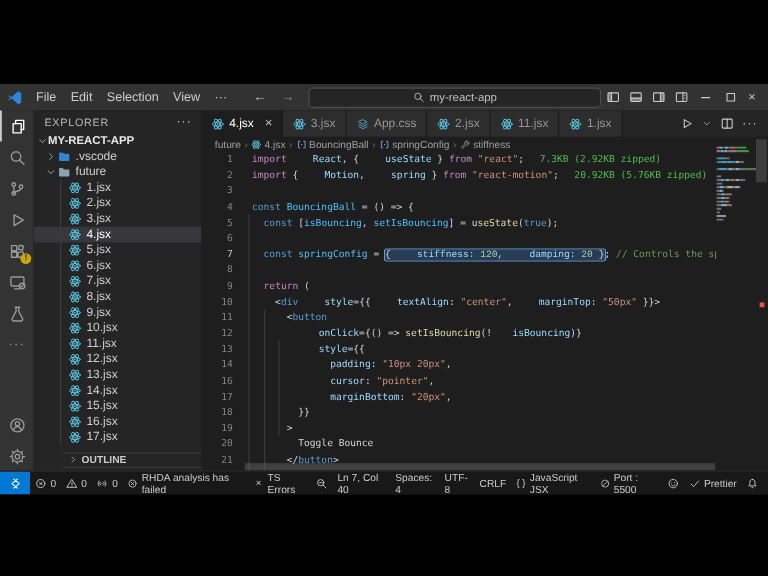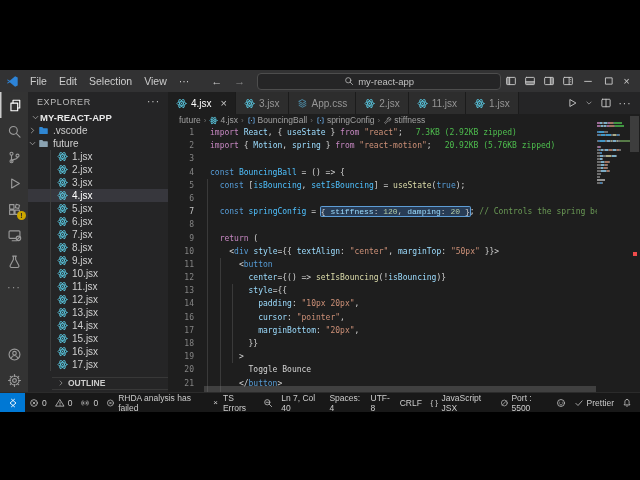--- a/index.html
+++ b/index.html
@@ -32,21 +32,21 @@
 
   
   .sidebar{position:absolute;left:28px;top:0;bottom:0;width:140px;background:#252526;color:#c5c5c5;overflow:hidden;}
   .sb-header{height:19px;display:flex;align-items:center;padding:0 8px 0 9px;font-size:9px;letter-spacing:.6px;color:#bbbbbb;}
   .sb-header .more{margin-left:auto;color:#cccccc;font-size:10px;letter-spacing:1px;}
   .tree{position:absolute;top:19px;left:0;right:0;bottom:21px;overflow:hidden;font-size:10px;}
   .row{height:13px;display:flex;align-items:center;white-space:nowrap;color:#cfcfcf;}
   .row .chev{width:9px;height:9px;display:inline-flex;flex:none;color:#bdbdbd;}
   .row .ficon{width:11px;height:11px;display:inline-flex;flex:none;margin-right:4px;}
   .row.root{padding-left:3px;font-weight:bold;font-size:9.5px;color:#e8e8e8;}
-  .row.folder{}
+  .row.folder{padding-left:10px;}
   .row.folder .ficon{margin-left:1px;}
   .row.file{padding-left:29px;}
   .row.selected{background:#37373d;color:#ffffff;}
   .tree-guide{position:absolute;left:22px;top:39px;width:1px;height:221px;background:#3c3c3c;}
   .sb-sections{position:absolute;left:0;right:0;bottom:0;height:16px;margin-left:24px;}
   .section-row{height:10.5px;display:flex;align-items:center;gap:3px;padding-left:5px;font-size:8.5px;font-weight:bold;color:#cccccc;border-top:1px solid #383838;}
   .section-row .chev{width:8px;height:8px;display:inline-flex;color:#bdbdbd;}
 
   
   .editor{position:absolute;left:168px;top:0;right:0;bottom:0;background:#1e1e1e;overflow:hidden;}
@@ -62,21 +62,21 @@
   .breadcrumbs{position:absolute;top:22px;left:0;right:0;height:12px;display:flex;align-items:center;padding-left:11px;font-size:8.5px;color:#a0a0a0;background:#1e1e1e;}
   .bc-item{display:flex;align-items:center;gap:2px;}
   .bc-item .icon{width:9px;height:9px;display:inline-flex;}
   .bc-sep{color:#6d6d6d;margin:0 3px;font-size:8px;}
 
   .codewrap{position:absolute;top:34px;left:0;width:429px;bottom:0;overflow:hidden;}
   .line{height:13.2px;line-height:13.2px;display:flex;font-family:"DejaVu Sans Mono",monospace;font-size:8px;white-space:pre;}
   .ln{flex:none;width:26px;text-align:right;color:#858585;font-size:8px;}
   .line.cur .ln{color:#c6c6c6;}
   .lc{margin-left:16px;}
-  .tk-k{color:#c586c0;}.tk-kb{color:#569cd6;}.tk-v{color:#9cdcfe;}.tk-d{color:#4fc1ff;}
+  .tk-k{color:#c586c0;}.tk-kb{color:#569cd6;}.tk-v{color:#9cdcfe;margin-left:17px;}.tk-d{color:#4fc1ff;}
   .tk-f{color:#dcdcaa;}.tk-s{color:#ce9178;}.tk-n{color:#b5cea8;}.tk-p{color:#d4d4d4;}
   .tk-c{color:#6a9955;}.tk-t{color:#569cd6;}.tk-x{color:#d4d4d4;}
   .boxsel{background:rgba(50,90,140,.5);box-shadow:0 0 0 1px #5e9dd6;border-radius:1px;font-family:Liberation Mono, monospace;}
   .ann{color:#4ebe4e;margin-left:13px;}
   .iguide{position:absolute;width:1px;background:#3a3a3a;}
   .hscroll{position:absolute;left:36px;width:392px;top:294px;height:6px;background:rgba(121,121,121,.38);}
   .minimap{position:absolute;left:429px;top:30px;width:33px;}
   .mm-row{height:2px;margin-bottom:1px;white-space:nowrap;overflow:hidden;}
   .mm-row span{display:inline-block;height:2px;vertical-align:top;opacity:.75;}
   .vscroll{position:absolute;right:1px;top:24px;width:9px;height:36px;background:rgba(121,121,121,.35);}
@@ -704,21 +704,21 @@
             <div class="line"><span class="ln">2</span><span class="lc"><span class="tk-k">import </span><span class="tk-p">{ </span><span class="tk-v">Motion</span><span class="tk-p">, </span><span class="tk-v">spring</span><span class="tk-p"> } </span><span class="tk-k">from </span><span class="tk-s">"react-motion"</span><span class="tk-p">;</span><span class="ann">20.92KB (5.76KB zipped)</span></span></div>
             <div class="line"><span class="ln">3</span><span class="lc"></span></div>
             <div class="line"><span class="ln">4</span><span class="lc"><span class="tk-kb">const </span><span class="tk-d">BouncingBall</span><span class="tk-p"> = () =&gt; {</span></span></div>
             <div class="line"><span class="ln">5</span><span class="lc"><span class="tk-p">  </span><span class="tk-kb">const </span><span class="tk-p">[</span><span class="tk-d">isBouncing</span><span class="tk-p">, </span><span class="tk-d">setIsBouncing</span><span class="tk-p">] = </span><span class="tk-f">useState</span><span class="tk-p">(</span><span class="tk-kb">true</span><span class="tk-p">);</span></span></div>
             <div class="line"><span class="ln">6</span><span class="lc"></span></div>
             <div class="line cur"><span class="ln">7</span><span class="lc"><span class="tk-p">  </span><span class="tk-kb">const </span><span class="tk-d">springConfig</span><span class="tk-p"> = </span><span class="boxsel"><span class="tk-p">{ </span><span class="tk-v">stiffness</span><span class="tk-p">: </span><span class="tk-n">120</span><span class="tk-p">, </span><span class="tk-v">damping</span><span class="tk-p">: </span><span class="tk-n">20</span><span class="tk-p"> }</span></span><span class="tk-p">; </span><span class="tk-c">// Controls the spring behavior</span></span></div>
             <div class="line"><span class="ln">8</span><span class="lc"></span></div>
             <div class="line"><span class="ln">9</span><span class="lc"><span class="tk-p">  </span><span class="tk-k">return</span><span class="tk-p"> (</span></span></div>
             <div class="line"><span class="ln">10</span><span class="lc"><span class="tk-p">    &lt;</span><span class="tk-t">div</span><span class="tk-p"> </span><span class="tk-v">style</span><span class="tk-p">={{ </span><span class="tk-v">textAlign</span><span class="tk-p">: </span><span class="tk-s">"center"</span><span class="tk-p">, </span><span class="tk-v">marginTop</span><span class="tk-p">: </span><span class="tk-s">"50px"</span><span class="tk-p"> }}&gt;</span></span></div>
             <div class="line"><span class="ln">11</span><span class="lc"><span class="tk-p">      &lt;</span><span class="tk-t">button</span></span></div>
-            <div class="line"><span class="ln">12</span><span class="lc"><span class="tk-p">        </span><span class="tk-v">center</span><span class="tk-p">={() =&gt; </span><span class="tk-f">setIsBouncing</span><span class="tk-p">(!</span><span class="tk-v">isBouncing</span><span class="tk-p">)}</span></span></div>
+            <div class="line"><span class="ln">12</span><span class="lc"><span class="tk-p">        </span><span class="tk-v">onClick</span><span class="tk-p">={() =&gt; </span><span class="tk-f">setIsBouncing</span><span class="tk-p">(!</span><span class="tk-v">isBouncing</span><span class="tk-p">)}</span></span></div>
             <div class="line"><span class="ln">13</span><span class="lc"><span class="tk-p">        </span><span class="tk-v">style</span><span class="tk-p">={{</span></span></div>
             <div class="line"><span class="ln">14</span><span class="lc"><span class="tk-p">          </span><span class="tk-v">padding</span><span class="tk-p">: </span><span class="tk-s">"10px 20px"</span><span class="tk-p">,</span></span></div>
             <div class="line"><span class="ln">16</span><span class="lc"><span class="tk-p">          </span><span class="tk-v">cursor</span><span class="tk-p">: </span><span class="tk-s">"pointer"</span><span class="tk-p">,</span></span></div>
             <div class="line"><span class="ln">17</span><span class="lc"><span class="tk-p">          </span><span class="tk-v">marginBottom</span><span class="tk-p">: </span><span class="tk-s">"20px"</span><span class="tk-p">,</span></span></div>
             <div class="line"><span class="ln">18</span><span class="lc"><span class="tk-p">        }}</span></span></div>
             <div class="line"><span class="ln">19</span><span class="lc"><span class="tk-p">      &gt;</span></span></div>
             <div class="line"><span class="ln">20</span><span class="lc"><span class="tk-x">        Toggle Bounce</span></span></div>
             <div class="line"><span class="ln">21</span><span class="lc"><span class="tk-p">      &lt;/</span><span class="tk-t">button</span><span class="tk-p">&gt;</span></span></div>
           </div>
         <div class="iguide" style="left:39px;top:87px;height:224px;"></div>

